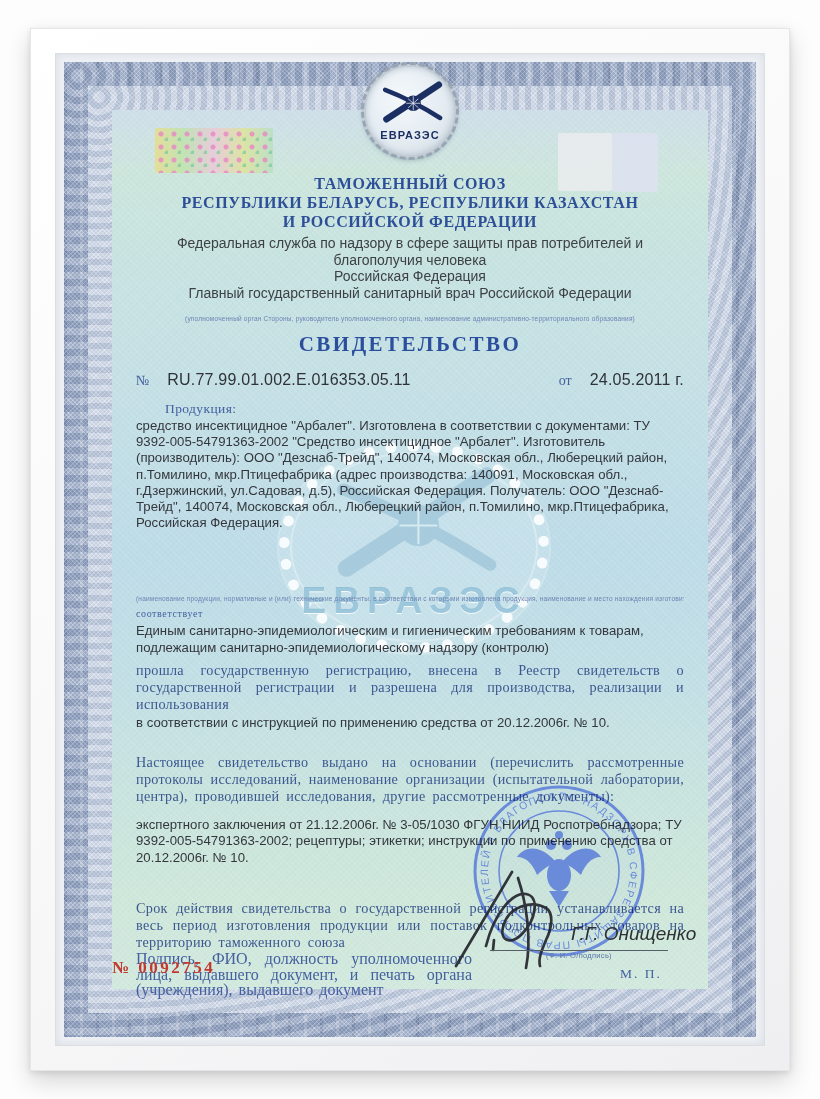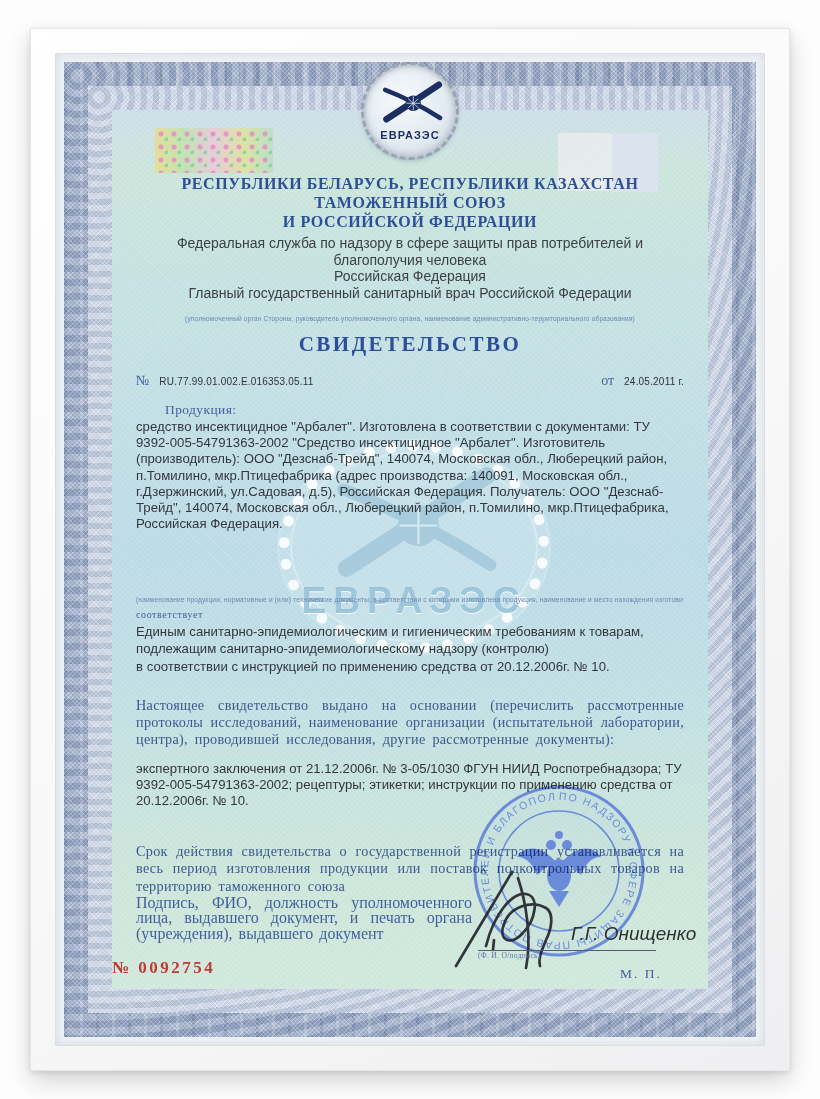--- a/index.html
+++ b/index.html
@@ -112,43 +112,43 @@
     font-size:16px;line-height:19px;letter-spacing:.6px;color:#2d4f98;}
   .authority{font-size:14px;line-height:16.5px;color:#3d4145;margin-top:4px;}
   .tinycap{font-size:6.5px;line-height:8px;letter-spacing:.2px;color:#6e84b4;white-space:nowrap;overflow:hidden;}
   .cap1{margin-top:14px;}
   .title{margin-top:8px;font-family:Liberation Serif, serif;font-weight:bold;
     font-size:21px;line-height:26px;letter-spacing:2.5px;color:#2c4f9d;}
   .subtitle{margin-top:6px;font-family:"Liberation Serif","DejaVu Serif",serif;font-weight:bold;
     font-size:14.5px;line-height:19px;letter-spacing:3.5px;color:#2c4f9d;}
   .numrow{margin-top:14px;display:flex;justify-content:space-between;align-items:baseline;line-height:18px;}
   .lbl-serif{font-family:"Liberation Serif","DejaVu Serif",serif;color:#44609f;font-size:14px;}
-  .val-sans{font-size:10px;color:#2f3338;letter-spacing:.2px;}
+  .val-sans{font-size:16px;color:#2f3338;letter-spacing:.2px;margin-left:8px;}
   .numrow .gap{display:inline-block;width:10px;}
   .prod-label{margin-top:11px;font-family:"Liberation Serif","DejaVu Serif",serif;
     font-size:13.5px;line-height:16px;color:#44609f;letter-spacing:.4px;margin-left:29px;}
   .sans-par{margin-top:1px;font-size:13.2px;line-height:16.2px;color:#33373c;}
   .cap2{margin-top:64px;}
   .sootv{margin-top:2px;font-family:"Liberation Serif","DejaVu Serif",serif;
     font-size:10px;line-height:17px;color:#44609f;letter-spacing:.6px;}
   .serif-par{font-family:"Liberation Serif","DejaVu Serif",serif;color:#3c578f;
     font-size:14.2px;line-height:17.2px;text-align:justify;word-spacing:3px;letter-spacing:.3px;}
   .proshla{margin-top:6px;}
   .instr{margin-top:2px;}
   .nastoyashchee{margin-top:22px;}
   .expert{margin-top:12px;}
   .srok{margin-top:34px;}
   .podpis{width:336px;font-family:"Liberation Serif","DejaVu Serif",serif;
     color:#44609f;font-size:16px;line-height:15.5px;text-align:justify;word-spacing:2px;}
   
   .stamp{position:absolute;left:359px;top:673px;width:176px;height:176px;
     opacity:.72;mix-blend-mode:multiply;z-index:3;}
   .signature{position:absolute;left:336px;top:744px;width:170px;height:122px;z-index:4;}
-  .sigline{position:absolute;left:366px;top:840px;width:178px;z-index:4;
-    border-top:1px solid #565d66;text-align:left;font-family:Liberation Serif, serif;}
+  .sigline{position:absolute;left:378px;top:840px;width:178px;z-index:4;
+    border-top:1px solid #565d66;text-align:center;}
   .sigline .sigcap{font-size:7.5px;color:#5b75a8;letter-spacing:.3px;line-height:10px;}
   .signer{position:absolute;left:459px;top:813px;font-size:19px;color:#2e3134;z-index:5;font-style:italic;}
   .serial{position:absolute;left:0;right:24px;top:848px;text-align:left;z-index:4;
     font-family:"Liberation Serif","DejaVu Serif",serif;
     font-size:17px;letter-spacing:2.5px;color:#c13a32;font-weight:bold;}
   .mp{position:absolute;left:508px;top:856px;z-index:4;
     font-family:"Liberation Serif","DejaVu Serif",serif;font-size:13.5px;
     letter-spacing:2px;color:#44609f;}
 </style>
 </head>
@@ -183,22 +183,22 @@
           <svg width="180" height="120" viewBox="0 0 100 70">
             <path d="M8 16 Q50 32 94 60" stroke="#8fbbd2" stroke-width="7" fill="none" stroke-linecap="round"></path>
             <path d="M10 62 Q50 36 92 8" stroke="#8fbbd2" stroke-width="10" fill="none" stroke-linecap="round"></path>
             <circle cx="52" cy="37" r="12" fill="#8fbbd2"></circle>
             <path d="M41 37 H63 M52 26 V48" stroke="#e5f2f7" stroke-width="1.2" fill="none"></path>
           </svg>
           <div class="wm-label">ЕВРАЗЭС</div>
         </div>
 
         <div class="content">
+          <div class="union c">ТАМОЖЕННЫЙ СОЮЗ</div>
           <div class="union c">РЕСПУБЛИКИ БЕЛАРУСЬ, РЕСПУБЛИКИ КАЗАХСТАН</div>
-          <div class="union c">ТАМОЖЕННЫЙ СОЮЗ</div>
           <div class="union c">И РОССИЙСКОЙ ФЕДЕРАЦИИ</div>
 
           <div class="authority c">Федеральная служба по надзору в сфере защиты прав потребителей и благополучия человека</div>
           <div class="authority c" style="margin-top:0">Российская Федерация</div>
           <div class="authority c" style="margin-top:0">Главный государственный санитарный врач Российской Федерации</div>
 
           <div class="tinycap cap1 c">(уполномоченный орган Стороны, руководитель уполномоченного органа, наименование административно-территориального образования)</div>
 
           <div class="title c">СВИДЕТЕЛЬСТВО</div>
 
@@ -212,20 +212,21 @@
           </div>
 
           <div class="prod-label">Продукция:</div>
           <div class="sans-par">средство инсектицидное "Арбалет". Изготовлена в соответствии с документами: ТУ 9392-005-54791363-2002 "Средство инсектицидное "Арбалет". Изготовитель (производитель): ООО "Дезснаб-Трейд", 140074, Московская обл., Люберецкий район, п.Томилино, мкр.Птицефабрика (адрес производства: 140091, Московская обл., г.Дзержинский, ул.Садовая, д.5), Российская Федерация. Получатель: ООО "Дезснаб-Трейд", 140074, Московская обл., Люберецкий район, п.Томилино, мкр.Птицефабрика, Российская Федерация.</div>
 
           <div class="tinycap cap2 c">(наименование продукции, нормативные и (или) технические документы, в соответствии с которыми изготовлена продукция, наименование и место нахождения изготовителя (производителя), получателя)</div>
 
           <div class="sootv">соответствует</div>
           <div class="sans-par">Единым санитарно-эпидемиологическим и гигиеническим требованиям к товарам, подлежащим санитарно-эпидемиологическому надзору (контролю)</div>
 
+          <div class="serif-par proshla">прошла государственную регистрацию, внесена в Реестр свидетельств о государственной регистрации и разрешена для производства, реализации и использования</div>
           <div class="sans-par instr">в соответствии с инструкцией по применению средства от 20.12.2006г. № 10.</div>
 
           <div class="serif-par nastoyashchee">Настоящее свидетельство выдано на основании (перечислить рассмотренные протоколы исследований, наименование организации (испытательной лаборатории, центра), проводившей исследования, другие рассмотренные документы):</div>
           <div class="sans-par expert">экспертного заключения от 21.12.2006г. № 3-05/1030 ФГУН НИИД Роспотребнадзора; ТУ 9392-005-54791363-2002; рецептуры; этикетки; инструкции по применению средства от 20.12.2006г. № 10.</div>
 
           <div class="serif-par srok">Срок действия свидетельства о государственной регистрации устанавливается на весь период изготовления продукции или поставок подконтрольных товаров на территорию таможенного союза</div>
 
           <div class="podpis">Подпись, ФИО, должность уполномоченного лица, выдавшего документ, и печать органа (учреждения), выдавшего документ</div>
 
           <div class="stamp">

